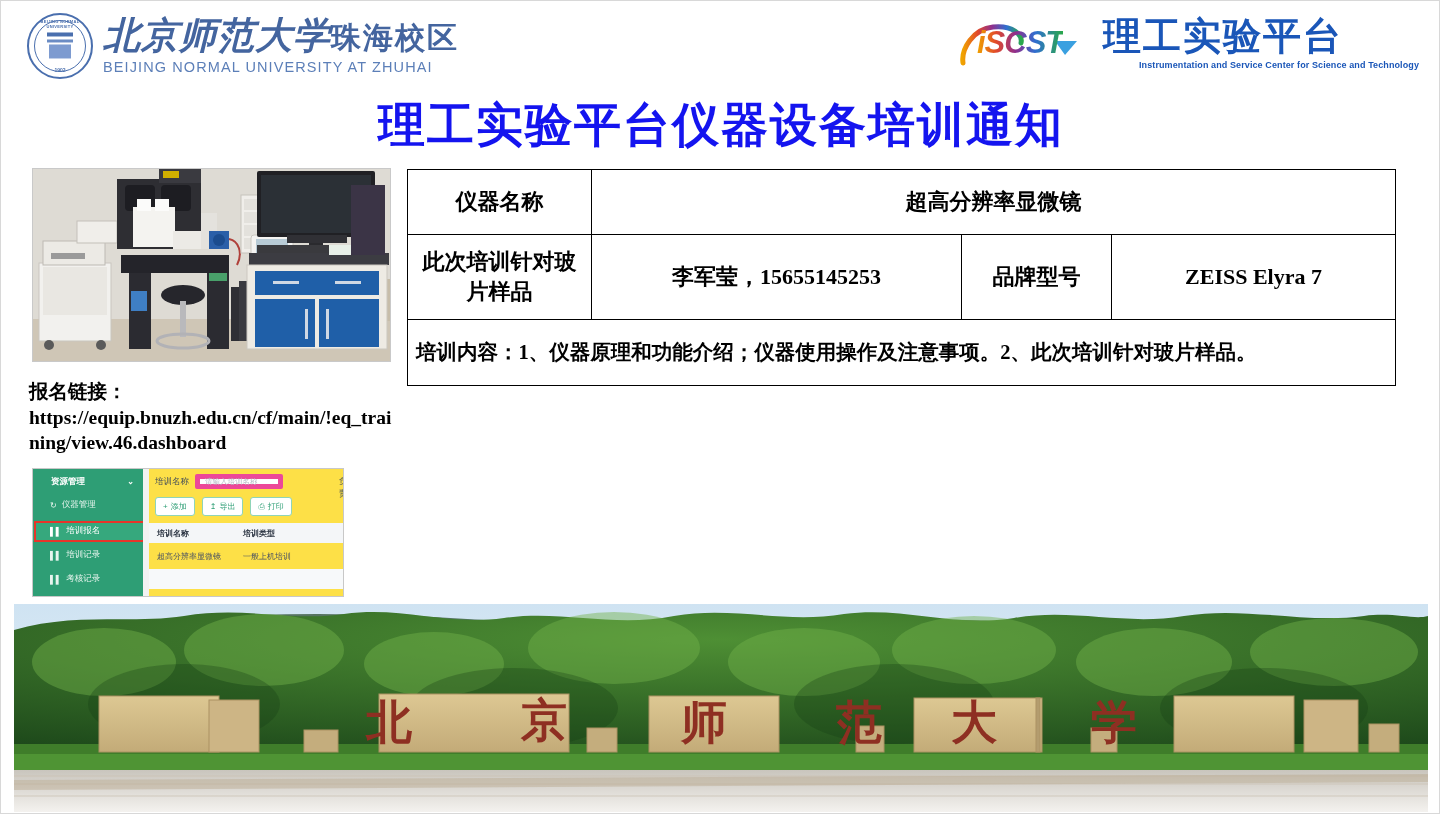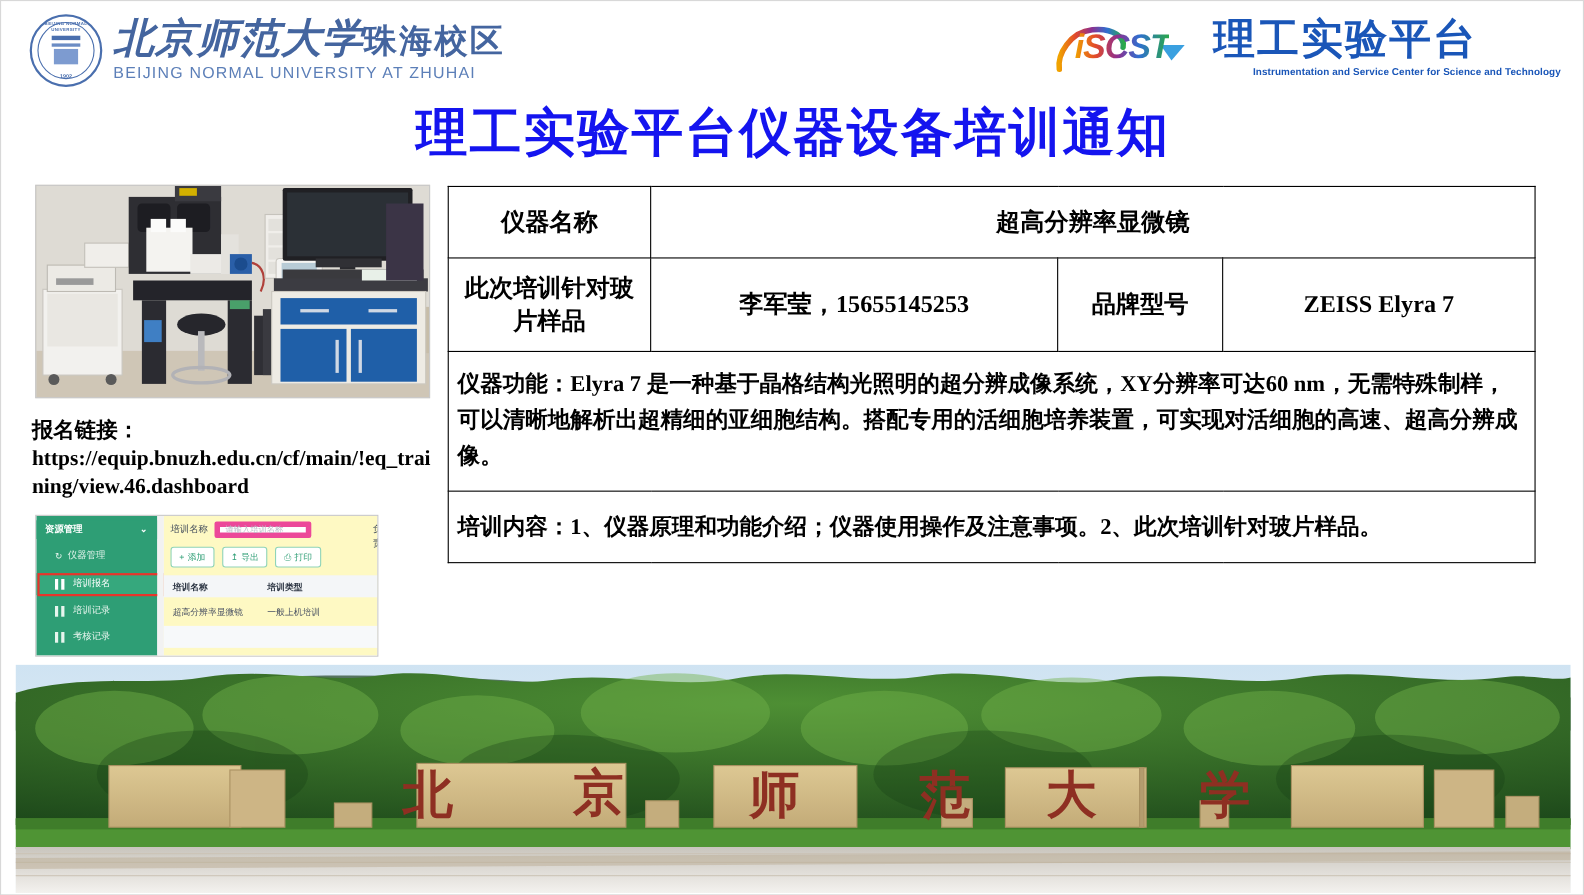--- a/index.html
+++ b/index.html
@@ -92,21 +92,21 @@
     font-family:"Liberation Sans",sans-serif;
     font-size:9px;font-weight:bold;color:#1a56b8;
     letter-spacing:.1px;margin-top:5px;text-align:right;padding-left:36px;
   }
   .logo-right .rtexts{display:flex;flex-direction:column;}
 
   
   .main-title{
     position:absolute;left:0;top:97px;width:1440px;
     text-align:center;
-    font-family:Liberation Mono, monospace;
+    font-family:Liberation Serif, serif;
     font-size:47px;font-weight:bold;
     color:#1414ef;
     letter-spacing:2px;
     line-height:1.15;
   }
 
   
   .instr-photo{
     position:absolute;left:31px;top:167px;width:357px;height:192px;
     border:1px solid #c9c9c9;
@@ -131,37 +131,37 @@
   }
   .ui-sidebar{
     position:absolute;left:0;top:0;width:110px;height:127px;
     background:#2e9e75;
   }
   .ui-sb-head{
     position:absolute;left:0;top:4px;width:110px;height:17px;
     background:#2e9e75;color:#fff;font-size:8.5px;font-weight:bold;
     display:flex;align-items:center;
   }
-  .ui-sb-head .t{margin-left:8px;}
+  .ui-sb-head .t{margin-left:18px;}
   .ui-sb-head .chev{position:absolute;right:9px;top:4px;font-size:8px;}
   .ui-sb-item{
     position:absolute;left:0;width:110px;height:20px;
     color:#e7f5ee;font-size:8.5px;
     display:flex;align-items:center;
   }
   .ui-sb-item .ic{margin-left:17px;margin-right:5px;font-size:8px;}
   .ui-sb-item.active{background:#36a87d;color:#fff;}
   .ui-sb-sep{
     position:absolute;left:110px;top:0;width:6px;height:127px;background:#f2f2f2;
   }
   .ui-redbox{
     position:absolute;left:1px;top:52px;width:116px;height:21px;
     border:2px solid #e8342a;box-sizing:border-box;
   }
-  .ui-main{position:absolute;left:116px;top:0;width:194px;height:127px;background:#fef9c3;}
+  .ui-main{position:absolute;left:116px;top:0;width:194px;height:127px;background:#fde047;}
   .ui-row1{position:absolute;left:6px;top:5px;display:flex;align-items:center;gap:6px;}
   .ui-lab{font-size:8.5px;color:#3f4a5a;}
   .ui-input{
     width:88px;height:15px;border:5px solid #ec4899;border-radius:2px;
     font-size:7.5px;color:#b7bcc6;display:flex;align-items:center;padding-left:5px;
     box-sizing:border-box;background:#fff;
   }
   .ui-lab2{position:absolute;left:190px;top:7px;font-size:8.5px;color:#3f4a5a;}
   .ui-btns{position:absolute;left:6px;top:28px;display:flex;gap:7px;}
   .ui-btn{
@@ -405,23 +405,20 @@
     <tbody>
       <tr>
         <td class="h60">仪器名称</td>
         <td class="h60" colspan="3">超高分辨率显微镜</td>
       </tr>
       <tr>
         <td class="h76">此次培训针对玻片样品</td>
         <td class="h76">李军莹，15655145253</td>
         <td class="h76">品牌型号</td>
         <td class="h76">ZEISS Elyra 7</td>
-      </tr>
-      <tr>
-        <td class="para" colspan="4">仪器功能：Elyra 7 是一种基于晶格结构光照明的超分辨成像系统，XY分辨率可达60 nm，无需特殊制样，可以清晰地解析出超精细的亚细胞结构。搭配专用的活细胞培养装置，可实现对活细胞的高速、超高分辨成像。</td>
       </tr>
       <tr>
         <td class="para2" colspan="4">培训内容：1、仪器原理和功能介绍；仪器使用操作及注意事项。2、此次培训针对玻片样品。</td>
       </tr>
     </tbody>
   </table>
 
   <div class="campus">
     <svg width="1414" height="208" viewBox="0 0 1414 208">
       <defs>

